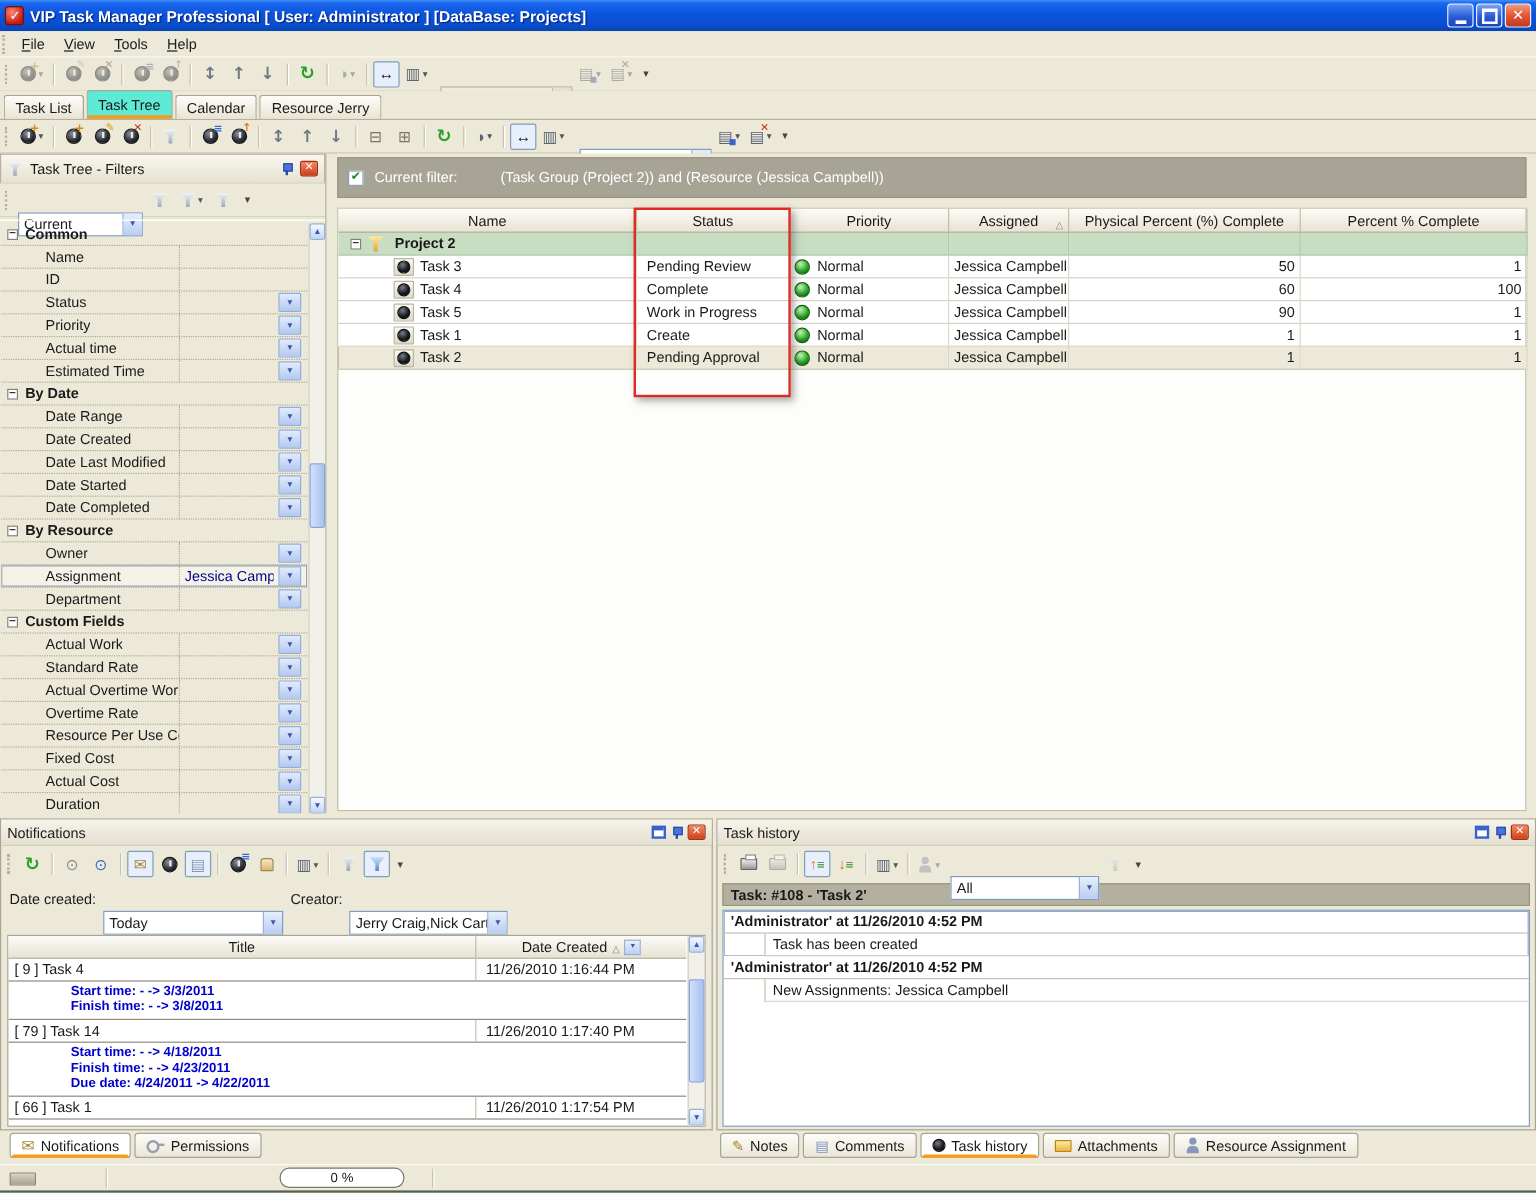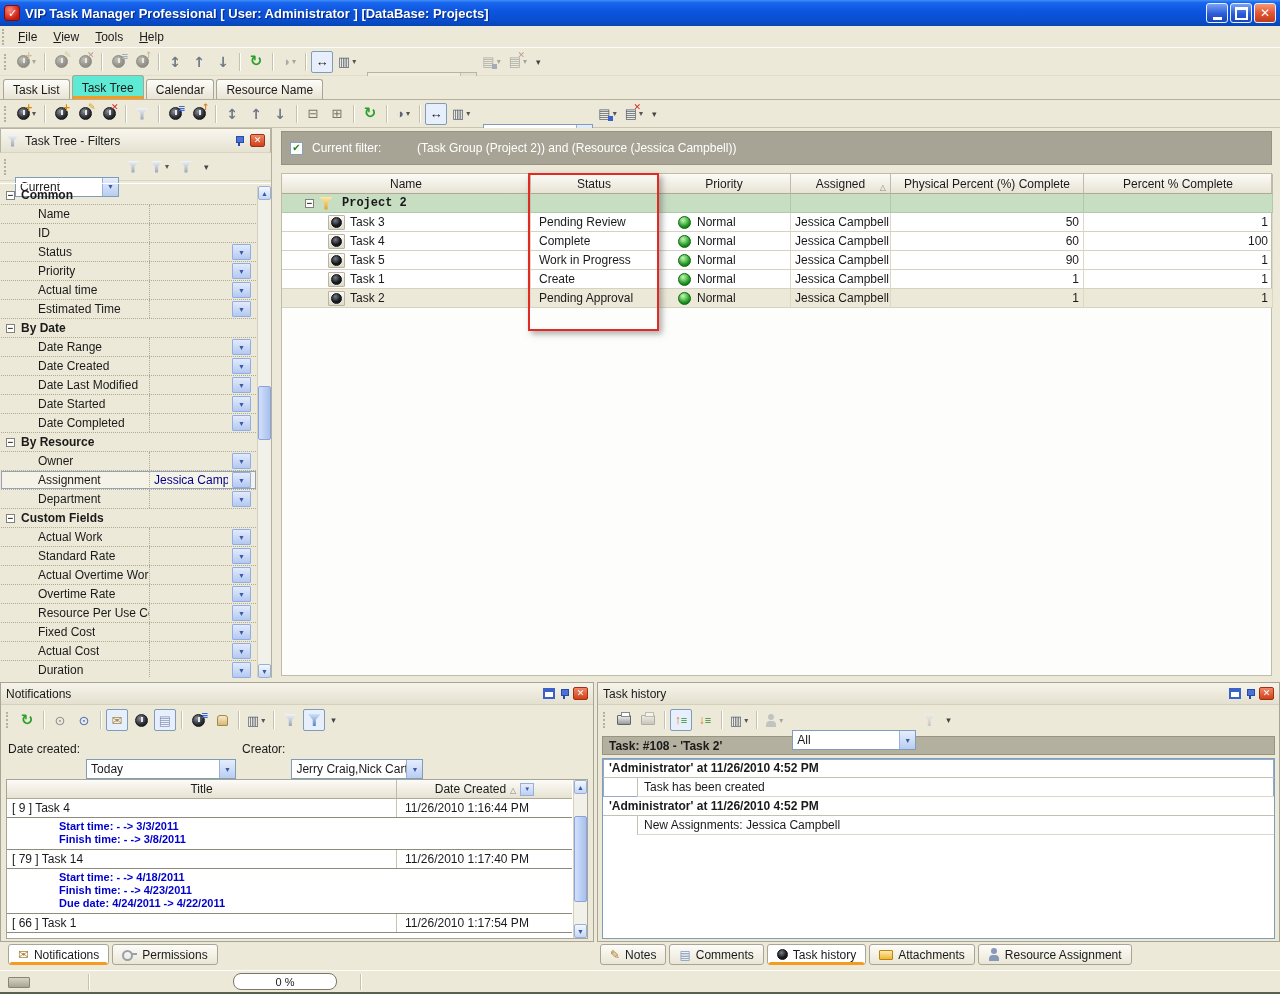--- a/index.html
+++ b/index.html
@@ -171,24 +171,24 @@
   .ghead,.trow{display:grid;grid-template-columns:249px 127px 133px 100px 193px 189px;}
   .ghead{height:20px;background:linear-gradient(#fcfbf7,#e6e2d2);}
   .gh{border-right:1px solid #c0bcaa;border-bottom:1px solid #aeaa96;display:flex;align-items:center;justify-content:center;position:relative;white-space:nowrap;overflow:hidden;}
   .gh .tri{position:absolute;right:4px;top:5px;}
   .trow{height:19px;background:#fff;}
   .cell{border-right:1px solid #dcd8c8;border-bottom:1px solid #d6d2c2;display:flex;align-items:center;white-space:nowrap;overflow:hidden;}
   .trow.grp .cell{background:#c8dec3;border-right-color:#b2c8ae;border-bottom-color:#b2c8ae;}
   .trow.sel{box-shadow:inset 0 0 0 1px #2a2a2a;}
   .trow.sel .cell{background:#ece9d8;}
   .cell.name{padding-left:5px;gap:5px;}
-  .name.lv1{padding-left:23px;font-family:Liberation Mono, monospace;}
+  .name.lv1{padding-left:10px;}
   .name.lv2{padding-left:46px;}
   .cell.status{padding-left:8px;}
-  .cell.prio{padding-left:20px;gap:6px;}
+  .cell.prio{padding-left:4px;gap:6px;}
   .cell.asg{padding-left:4px;}
   .cell.num{justify-content:flex-end;padding-right:4px;}
   .bold{font-weight:bold;}
   .clockbox{width:17px;height:15px;border:1px solid #b8b4a0;border-radius:1px;flex:0 0 auto;
     background:linear-gradient(#fbfaf6,#ddd9ca);display:flex;align-items:center;justify-content:center;}
   .clk{width:11px;height:11px;border-radius:50%;border:1px solid #111;
     background:radial-gradient(circle at 38% 30%,#777e88,#15171c 60%);}
   .redbox{position:absolute;left:528px;top:173px;width:131px;height:158px;border:2px solid #e12b22;
     box-shadow:3px 3px 6px rgba(90,90,90,.5);z-index:40;pointer-events:none;}
 
@@ -333,21 +333,21 @@
   <span class="mtab">
         <span>Task List</span>
       </span>
       <span class="mtab active">
         <span>Task Tree</span>
       </span>
       <span class="mtab">
         <span>Calendar</span>
       </span>
       <span class="mtab">
-        <span>Resource Name</span>
+        <span>Resource Jerry</span>
       </span>
     </div>
 
   <div class="toolbar" id="toolbar2">
     <div class="grip"></div>
     <span class="tbtn">
         <span class="ic clock-icon b-add"></span>
         <span class="ddm">▾</span>
       </span>
     <span class="sep"></span>

